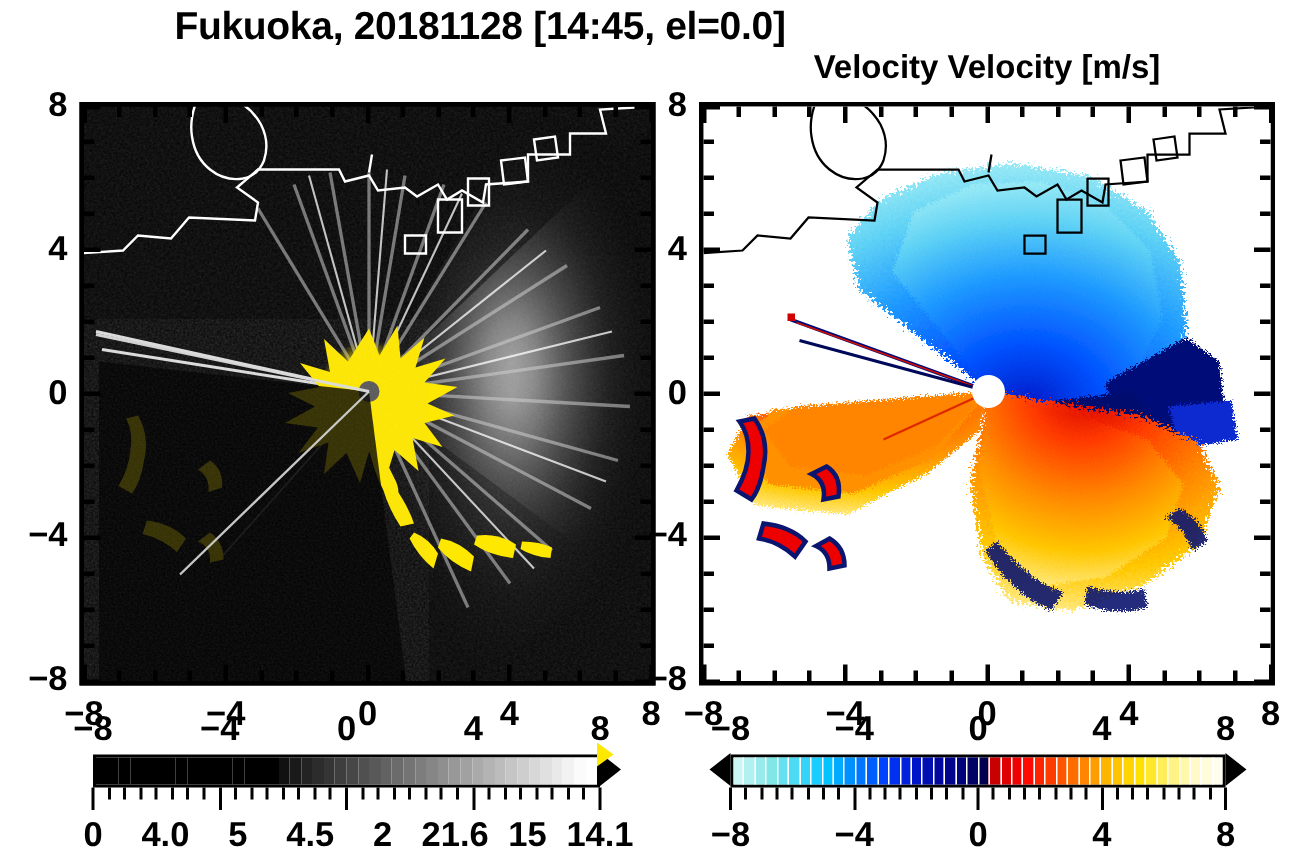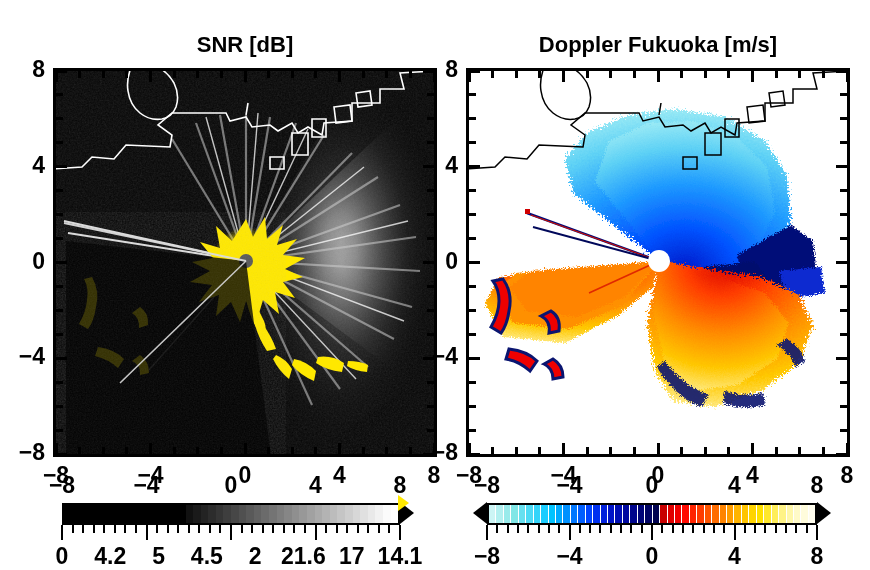--- a/index.html
+++ b/index.html
@@ -57,22 +57,22 @@
            white-space:nowrap;text-align:center;}
 
   
   svg{display:block;}
 </style>
 </head>
 <body>
 
 <div class="fig">
 
-  <div class="panel-title" id="title-snr">SNR [dB]</div>
-  <div class="panel-title" id="title-dop">Doppler Fukuoka [m/s]</div>
+  <div id="main-title">Fukuoka, 20181128 [14:45, el=0.0]</div>
+  <div class="panel-title" id="title-dop">Velocity Velocity [m/s]</div>
 
   <div class="panel" id="panel-snr">
     <div class="plotarea">
       <svg width="380" height="385" viewBox="0 0 380 385">
         <defs>
           <radialGradient id="snrGlow" cx="50%" cy="50%" r="50%">
             <stop offset="0%" stop-color="#ffffff" stop-opacity="1"></stop>
             <stop offset="18%" stop-color="#d8d8d8" stop-opacity="0.95"></stop>
             <stop offset="42%" stop-color="#8a8a8a" stop-opacity="0.75"></stop>
             <stop offset="70%" stop-color="#3c3c3c" stop-opacity="0.5"></stop>
@@ -583,26 +583,26 @@
       <div class="cbtick" style="left: 367.312px; top: 525px; height: 8px;"></div>
       <div class="cbtick" style="left: 377.875px; top: 525px; height: 8px;"></div>
       <div class="cbtick" style="left: 388.438px; top: 525px; height: 8px;"></div>
       <div class="cbtick" style="left: 399px; top: 525px; height: 15px;"></div>
       <div class="cblabel" style="left: 22px; top: 472px; width: 80px;">−8</div>
       <div class="cblabel" style="left: 106.5px; top: 472px; width: 80px;">−4</div>
       <div class="cblabel" style="left: 191px; top: 472px; width: 80px;">0</div>
       <div class="cblabel" style="left: 275.5px; top: 472px; width: 80px;">4</div>
       <div class="cblabel" style="left: 360px; top: 472px; width: 80px;">8</div>
       <div class="cblabel" style="left: 22px; top: 543px; width: 80px;">0</div>
-      <div class="cblabel" style="left: 70.2857px; top: 543px; width: 80px;">4.2</div>
+      <div class="cblabel" style="left: 70.2857px; top: 543px; width: 80px;">4.0</div>
       <div class="cblabel" style="left: 118.571px; top: 543px; width: 80px;">5</div>
       <div class="cblabel" style="left: 166.857px; top: 543px; width: 80px;">4.5</div>
       <div class="cblabel" style="left: 215.143px; top: 543px; width: 80px;">2</div>
       <div class="cblabel" style="left: 263.429px; top: 543px; width: 80px;">21.6</div>
-      <div class="cblabel" style="left: 311.714px; top: 543px; width: 80px;">17</div>
+      <div class="cblabel" style="left: 311.714px; top: 543px; width: 80px;">15</div>
       <div class="cblabel" style="left: 360px; top: 543px; width: 80px;">14.1</div>
       <div class="cbtick" style="left: 486px; top: 525px; height: 15px;"></div>
       <div class="cbtick" style="left: 496.312px; top: 525px; height: 8px;"></div>
       <div class="cbtick" style="left: 506.625px; top: 525px; height: 8px;"></div>
       <div class="cbtick" style="left: 516.938px; top: 525px; height: 8px;"></div>
       <div class="cbtick" style="left: 527.25px; top: 525px; height: 8px;"></div>
       <div class="cbtick" style="left: 537.562px; top: 525px; height: 8px;"></div>
       <div class="cbtick" style="left: 547.875px; top: 525px; height: 8px;"></div>
       <div class="cbtick" style="left: 558.188px; top: 525px; height: 8px;"></div>
       <div class="cbtick" style="left: 568.5px; top: 525px; height: 15px;"></div>

